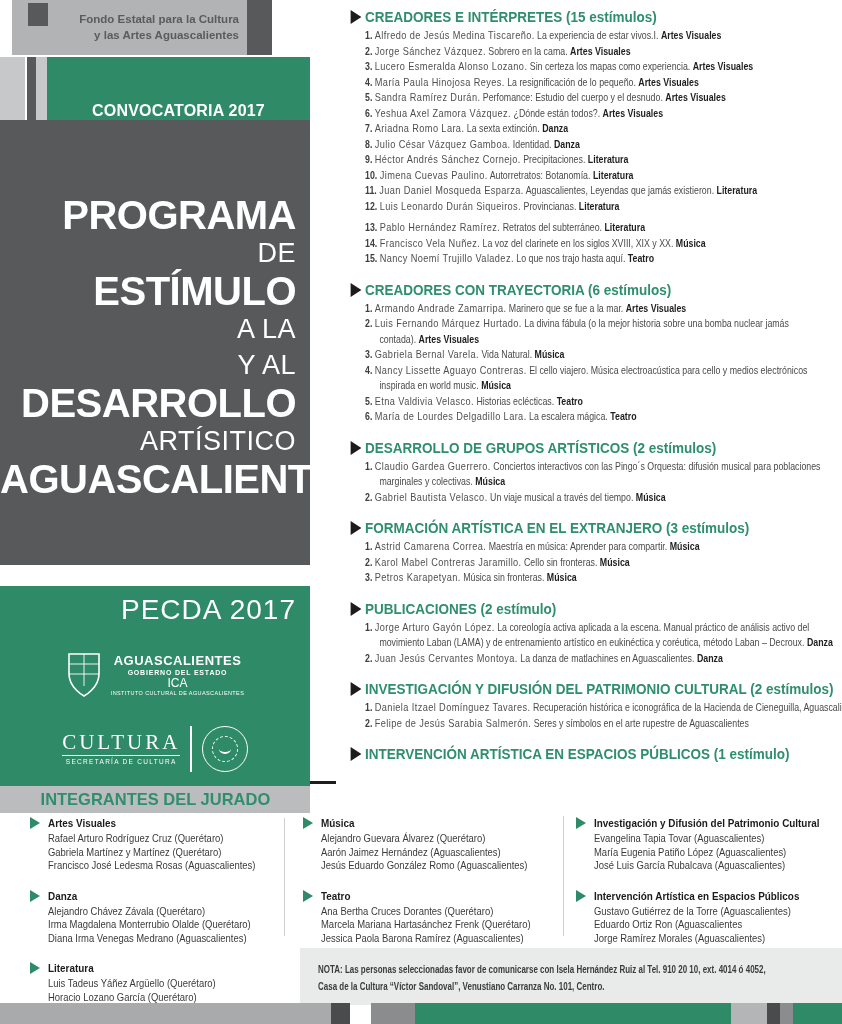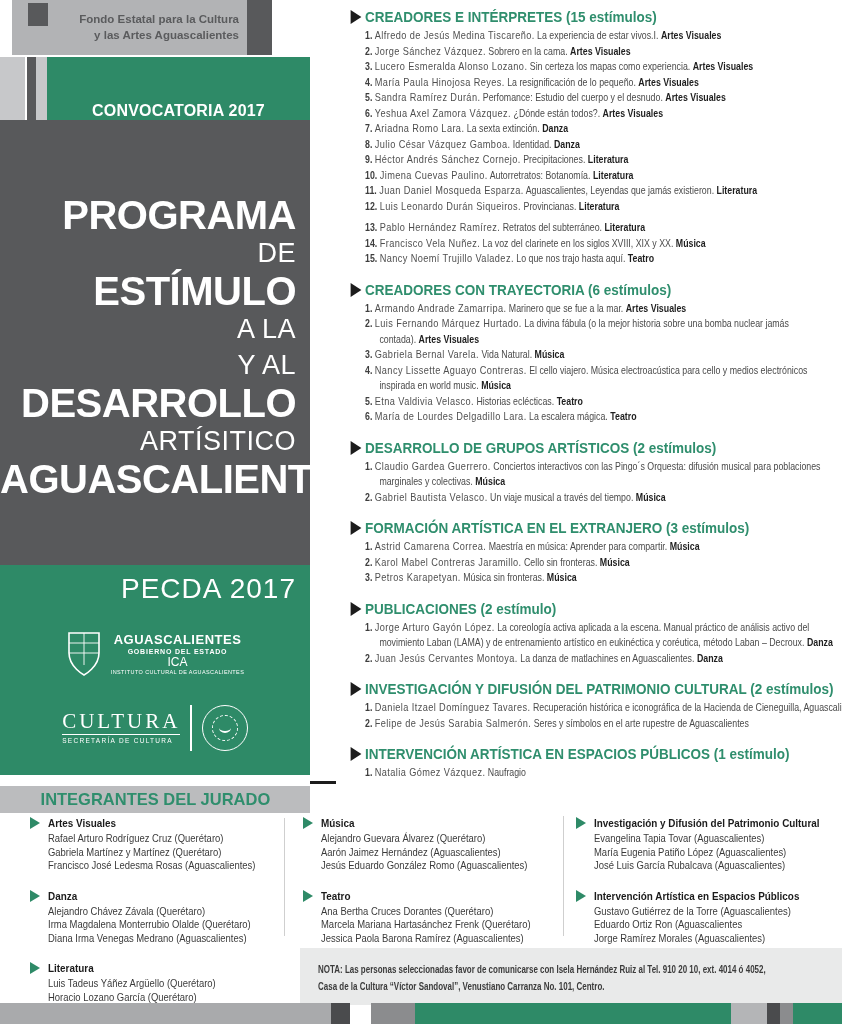--- a/index.html
+++ b/index.html
@@ -16,33 +16,33 @@
   .conv-b{position:absolute;left:27px;top:57px;width:9px;height:63px;background:#58595b;}
   .conv-c{position:absolute;left:36px;top:57px;width:11px;height:63px;background:#c7c8ca;}
   .conv-bar{position:absolute;left:47px;top:57px;width:263px;height:63px;background:#2e8a67;
             display:flex;align-items:flex-end;justify-content:center;}
   .conv-bar span{color:#fff;font-weight:700;font-size:16px;letter-spacing:.2px;}
   
   .title-block{position:absolute;left:0;top:120px;width:310px;height:445px;background:#58595b;
                box-sizing:border-box;text-align:right;padding:75px 14px 0 0;color:#fff;}
   .t-bold{font-weight:700;font-size:40px;line-height:40px;letter-spacing:-.5px;}
   .t-light{font-weight:400;font-size:27px;line-height:36px;letter-spacing:.5px;}
-  .green-block{position:absolute;left:0;top:565px;width:310px;height:210px;background:#2e8a67;
+  .green-block{position:absolute;left:0;top:586px;width:310px;height:210px;background:#2e8a67;
                box-sizing:border-box;color:#fff;}
   .pecda{padding:8px 14px 0 0;text-align:right;font-size:28px;letter-spacing:1px;}
   .logo-row{display:flex;align-items:center;justify-content:center;}
   .logo-ica{margin-top:26px;gap:9px;}
   .crest svg{display:block;}
   .ica-text{text-align:center;}
   .ica-name{font-size:13px;font-weight:700;letter-spacing:.5px;line-height:14px;}
   .ica-sub1{font-size:7px;font-weight:700;letter-spacing:.8px;line-height:9px;}
   .ica-sub2{font-size:12px;font-weight:400;line-height:12px;}
   .ica-sub3{font-size:5.5px;letter-spacing:.4px;line-height:8px;}
   .logo-cultura{margin-top:28px;gap:10px;}
-  .cultura-text{}
+  .cultura-text{text-align:center;}
   .cultura-name{font-family:"Liberation Serif",serif;font-size:21px;letter-spacing:3px;
                 line-height:22px;border-bottom:1.5px solid #fff;padding-bottom:2px;}
   .cultura-sub{font-size:6.5px;letter-spacing:1.3px;line-height:11px;}
   .cultura-div{width:1.5px;height:46px;background:#fff;}
   .eagle{width:46px;height:46px;border:1.6px solid #fff;border-radius:50%;box-sizing:border-box;
          display:flex;align-items:center;justify-content:center;}
   .eagle-inner{width:26px;height:26px;border:1.3px dashed #fff;border-radius:50%;box-sizing:border-box;
          display:flex;align-items:center;justify-content:center;}
   .eagle-core{width:12px;height:8px;border-bottom:2px solid #fff;border-radius:50%;}
   
@@ -269,23 +269,20 @@
         <div class="sec-header">INVESTIGACIÓN Y DIFUSIÓN DEL PATRIMONIO CULTURAL (2 estímulos)</div>
         <div class="entry">
           <div class="entry-line"><span class="e-num">1.</span> <span class="e-name">Daniela Itzael Domínguez Tavares.</span> <span class="e-title">Recuperación histórica e iconográfica de la Hacienda de Cieneguilla, Aguascalientes.</span></div>
         </div>
         <div class="entry">
           <div class="entry-line"><span class="e-num">2.</span> <span class="e-name">Felipe de Jesús Sarabia Salmerón.</span> <span class="e-title">Seres y símbolos en el arte rupestre de Aguascalientes</span></div>
         </div>
       </div>
       <div class="section">
         <div class="sec-header">INTERVENCIÓN ARTÍSTICA EN ESPACIOS PÚBLICOS (1 estímulo)</div>
-        <div class="entry">
-          <div class="entry-line"><span class="e-num">1.</span> <span class="e-name">Natalia Gómez Vázquez.</span> <span class="e-title">Naufragio</span></div>
-        </div>
       </div>
     </div>
 
   <div class="jury-col" id="jury-col-0">
       <div class="jury-group">
         <span class="jury-arrow"></span>
         <div class="jury-cat">Artes Visuales</div>
         <div class="jury-member">Rafael Arturo Rodríguez Cruz (Querétaro)</div>
         <div class="jury-member">Gabriela Martínez y Martínez (Querétaro)</div>
         <div class="jury-member">Francisco José Ledesma Rosas (Aguascalientes)</div>

